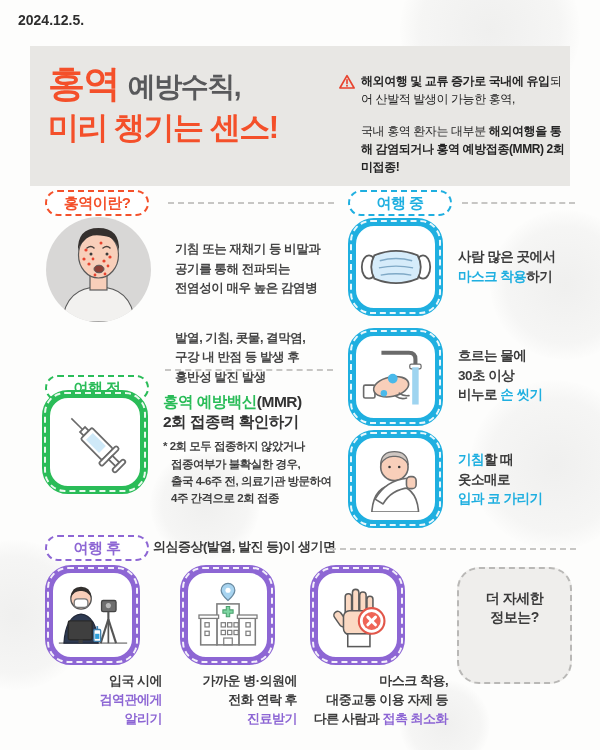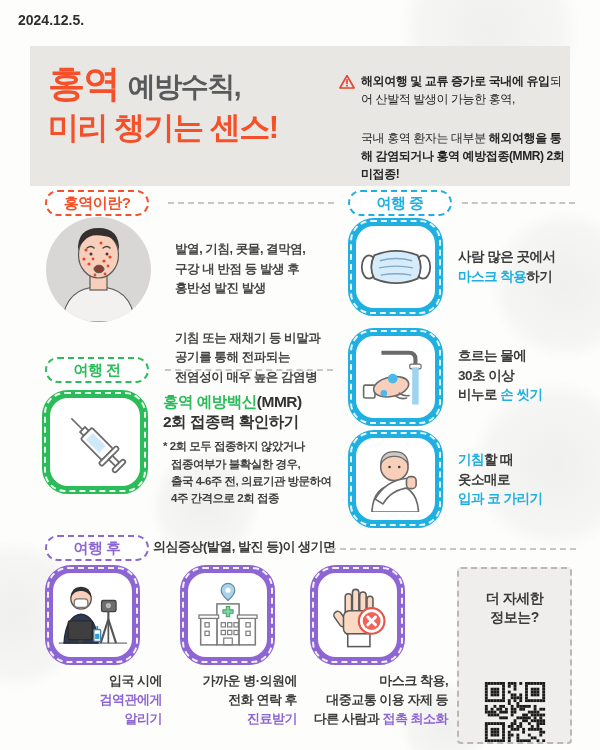--- a/index.html
+++ b/index.html
@@ -16,21 +16,21 @@
   .agency-text { font-size:15px; font-weight:800; color:var(--navy); letter-spacing:-.5px; }
 
   .banner { left:30px; top:46px; width:540px; height:140px; background:var(--banner_bg);padding-left:45px; }
   .title-block { position:absolute; left:18px; top:18px; letter-spacing:-1.5px; line-height:1.08; }
   .title-l1 { font-size:28px; font-weight:800; }
   .title-l2 { margin-top:7px; font-size:31px; font-weight:900; color:var(--accent); }
   .warning { position:absolute; left:308px; top:26px; width:228px; }
   .warning-row { display:flex; gap:5px; }
   .warn-icon { flex:0 0 18px; margin-top:1px; }
   .warning p { font-size:12px; font-weight:500; color:#232323; line-height:1.5; letter-spacing:-.4px; }
-  .warning p + p { margin-top:21px; }
+  .warning p + p { margin-top:14px; }
 
   .badge {
     width:104px; height:26px; border-radius:16px; background:#fff;
     display:flex; align-items:center; justify-content:center;
     font-size:15px; font-weight:800; letter-spacing:-.5px;
   }
   .badge.accent-b { border:2px dashed var(--accent); color:var(--accent); }
   .badge.blue-b   { border:2px dashed var(--blue);   color:var(--blue); }
   .badge.green-b  { border:2px dashed var(--green);  color:var(--green); }
   .badge.purple-b { border:2px dashed var(--purple); color:var(--purple); }
@@ -57,22 +57,22 @@
   .during-text { left:458px; width:132px; font-size:13.5px; font-weight:800; line-height:1.45; letter-spacing:-.5px; color:#3c3c3c; white-space:pre-line; }
 
   .before-text { left:163px; top:392px; width:195px; letter-spacing:-.5px; }
   .before-h { font-size:15.5px; font-weight:800; color:#333; line-height:1.3; white-space:pre-line; }
   .before-note { margin-top:6px; font-size:11.5px; font-weight:600; color:#3f3f3f; line-height:1.5; white-space:pre-line; text-indent:-8px; padding-left:8px; }
 
   .after-condition { left:153px; top:538px; font-size:13px; font-weight:700; color:#3a3a3a; letter-spacing:-.5px; }
   .caption { position:absolute; top:672px; text-align:right; font-size:13px; font-weight:800; line-height:1.45; letter-spacing:-.5px; color:#3c3c3c; white-space:pre-line; }
 
   .qr-box {
-    left:457px; top:567px; width:115px; height:177px;
-    background:#efeeec; border:2px dashed #b9b8b6; border-radius:4px;
+    left:457px; top:567px; width:115px; height:117px;
+    background:#efeeec; border:2px dashed #b9b8b6; border-radius:22px;
     display:flex; flex-direction:column; align-items:center;gap:47px;
   }
   .qr-label { margin-top:20px; font-size:14px; font-weight:800; color:#3a3a3a; text-align:center; line-height:1.35; letter-spacing:-.5px; white-space:pre-line; }
   .qr-svg { margin-top:8px; }
 
   [data-bind-rich] span.b { font-weight:800; }
   span.accent { color:var(--accent); }
   span.gray   { color:var(--title_gray); }
   span.blue   { color:var(--blue); }
   span.green  { color:var(--green); }
@@ -146,26 +146,26 @@
             <circle cx="64" cy="40" r="1.6"></circle>
           <circle cx="62" cy="49" r="1.4"></circle>
             <circle cx="55" cy="26" r="1.5"></circle>
             <circle cx="49" cy="58" r="1.4"></circle>
           <circle cx="59" cy="57" r="1.4"></circle>
         </g>
       </g>
     </svg>
 
     <div class="abs body-text what-text">
+      <p data-bind="sections.what.desc1">기침 또는 재채기 등 비말과
+공기를 통해 전파되는
+전염성이 매우 높은 감염병</p>
       <p data-bind="sections.what.desc2">발열, 기침, 콧물, 결막염,
 구강 내 반점 등 발생 후
 홍반성 발진 발생</p>
-      <p data-bind="sections.what.desc1">기침 또는 재채기 등 비말과
-공기를 통해 전파되는
-전염성이 매우 높은 감염병</p>
     </div>
   </div>
 
   <div>
     <div class="abs badge blue-b" style="left:348px;top:190px;" data-bind="sections.during.badge">여행 중</div>
     <div class="abs divider" style="left:462px;top:202px;width:113px;"></div>
 
     <div class="icon-card blue-card" style="top:218px;">
       <svg width="72" height="54" viewBox="0 0 80 60">
         <ellipse cx="10" cy="30" rx="8" ry="13" fill="#fff" stroke="#5a5a5a" stroke-width="2"></ellipse>
@@ -205,21 +205,21 @@
         <path d="M16,66 Q30,42 56,40 L58,52 Q36,54 26,72 Z" fill="#fff" stroke="#6a6a6a" stroke-width="2" stroke-linejoin="round"></path>
         <rect x="55" y="38" width="12" height="15" rx="5" fill="#f8cfba" stroke="#6a6a6a" stroke-width="2"></rect>
       </svg>
     </div>
     <div class="abs during-text" style="top:450px;" data-bind-rich="sections.during.items.2.text"><span class="blue">기침</span><span>할 때
 옷소매로
 </span><span class="blue">입과 코 가리기</span></div>
   </div>
 
   <div>
-    <div class="abs badge green-b" style="left:45px;top:357px;" data-bind="sections.before.badge">여행 전</div>
+    <div class="abs badge green-b" style="left:45px;top:375px;" data-bind="sections.before.badge">여행 전</div>
     <div class="abs divider" style="left:165px;top:369px;width:168px;"></div>
 
     <div class="icon-card green-card">
       <svg width="74" height="74" viewBox="0 0 84 84">
         <g transform="rotate(-45 42 42)" fill="#fff" stroke="#6a6a6a" stroke-width="2">
           <line x1="42" y1="4" x2="42" y2="22" stroke-width="1.8"></line>
           <rect x="38" y="22" width="8" height="6"></rect>
           <rect x="33" y="28" width="18" height="34" rx="2"></rect>
           <rect x="36.5" y="33" width="11" height="21" fill="#cfe9f8" stroke="none"></rect>
           <rect x="28" y="62" width="28" height="5" rx="2"></rect>

